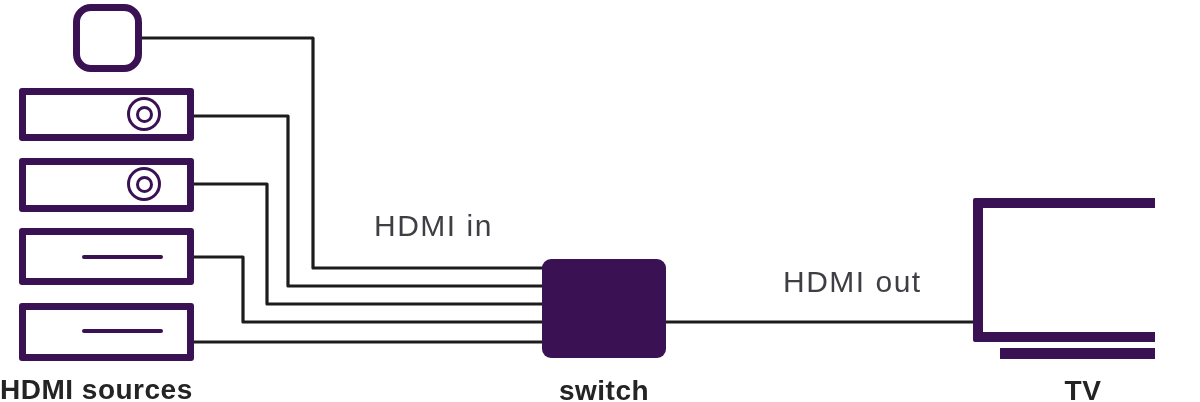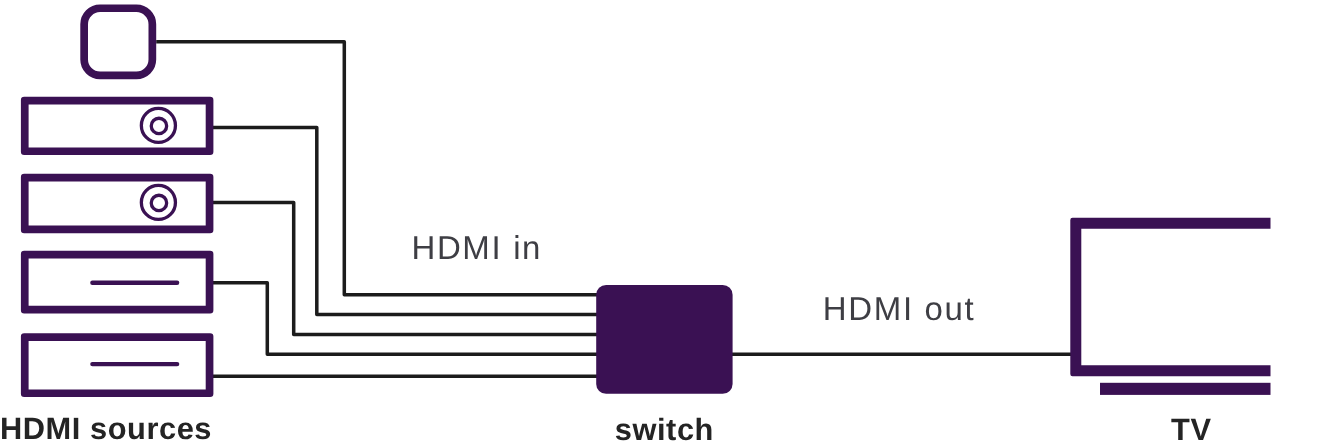--- a/index.html
+++ b/index.html
@@ -105,21 +105,21 @@
 
   .cable-label {
     position: absolute;
     font-size: 30px;
     font-weight: 400;
     letter-spacing: 1.5px;
     color: var(--label-gray);
     white-space: nowrap;
   }
   .label-hdmi-in  { left: 374px; top: 209px; }
-  .label-hdmi-out { left: 748px; top: 265px; }
+  .label-hdmi-out { left: 783px; top: 265px; }
 
   .caption {
     position: absolute;
     font-size: 28px;
     font-weight: 700;
     letter-spacing: 0.5px;
     color: var(--caption-dark);
     white-space: nowrap;
   }
   .caption-sources { left: 0px;   top: 374px; }

